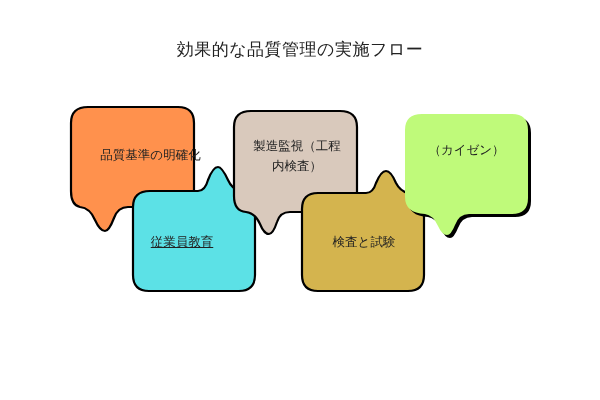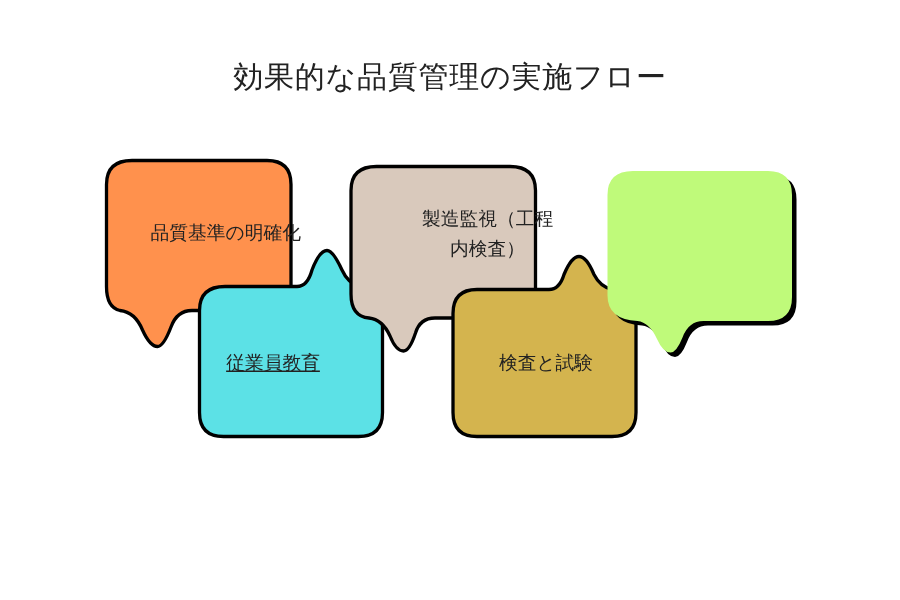--- a/index.html
+++ b/index.html
@@ -1,19 +1,19 @@
 <!DOCTYPE html>
 <html><head>
   <meta charset="utf-8">
   <style>
     html, body { margin: 0; padding: 0; background: #ffffff; }
     body { width: 600px; height: 400px; position: relative; overflow: hidden;
            font-family: "DejaVu Sans", "Liberation Sans", sans-serif; }
     .title { position: absolute; left: 0; top: 38px; width: 600px; text-align: center;
-             font-size: 20px; color: #222; letter-spacing: 0.5px; }
+             font-size: 17px; color: #222; letter-spacing: 0.5px; }
     svg.canvas { position: absolute; left: 0; top: 0; }
     .label { position: absolute; text-align: center; font-size: 12.5px; color: #222;
              line-height: 20px; }
   </style>
 </head>
 <body>
 
 <div class="title">効果的な品質管理の実施フロー</div>
 
 <svg class="canvas" width="600" height="400" viewBox="0 0 600 400">
@@ -39,21 +39,22 @@
     <path d="M422,114 L512,114 Q528,114 528,130 L528,198 Q528,214 512,214 L469,214 Q459,214 455,225 Q451,235 447,235 Q442,235 438,226 Q433,215 425,214 Q405,213 405,197 L405,130 Q405,114 422,114 Z" fill="#BFFA7A"></path>
   </g>
 </svg>
 
 <div class="label" style="left:71px; top:145px; width:123px;margin-left:18px;">
   <span>品質基準の明確化</span>
 </div>
 <div class="label" style="left:133px; top:232px; width:98px;text-decoration:underline;">
   <span>従業員教育</span>
 </div>
-<div class="label" style="left:236px; top:136px; width:122px;padding-left:28px;">
+<div class="label" style="left:236px; top:136px; width:122px;">
   <div>製造監視（工程</div>
   <div>内検査）</div>
 </div>
 <div class="label" style="left:302px; top:232px; width:124px;">
   <span>検査と試験</span>
 </div>
 <div class="label" style="left:405px; top:140px; width:123px;">
+  <div>（カイゼン）</div>
 </div>
 
 </body></html>

